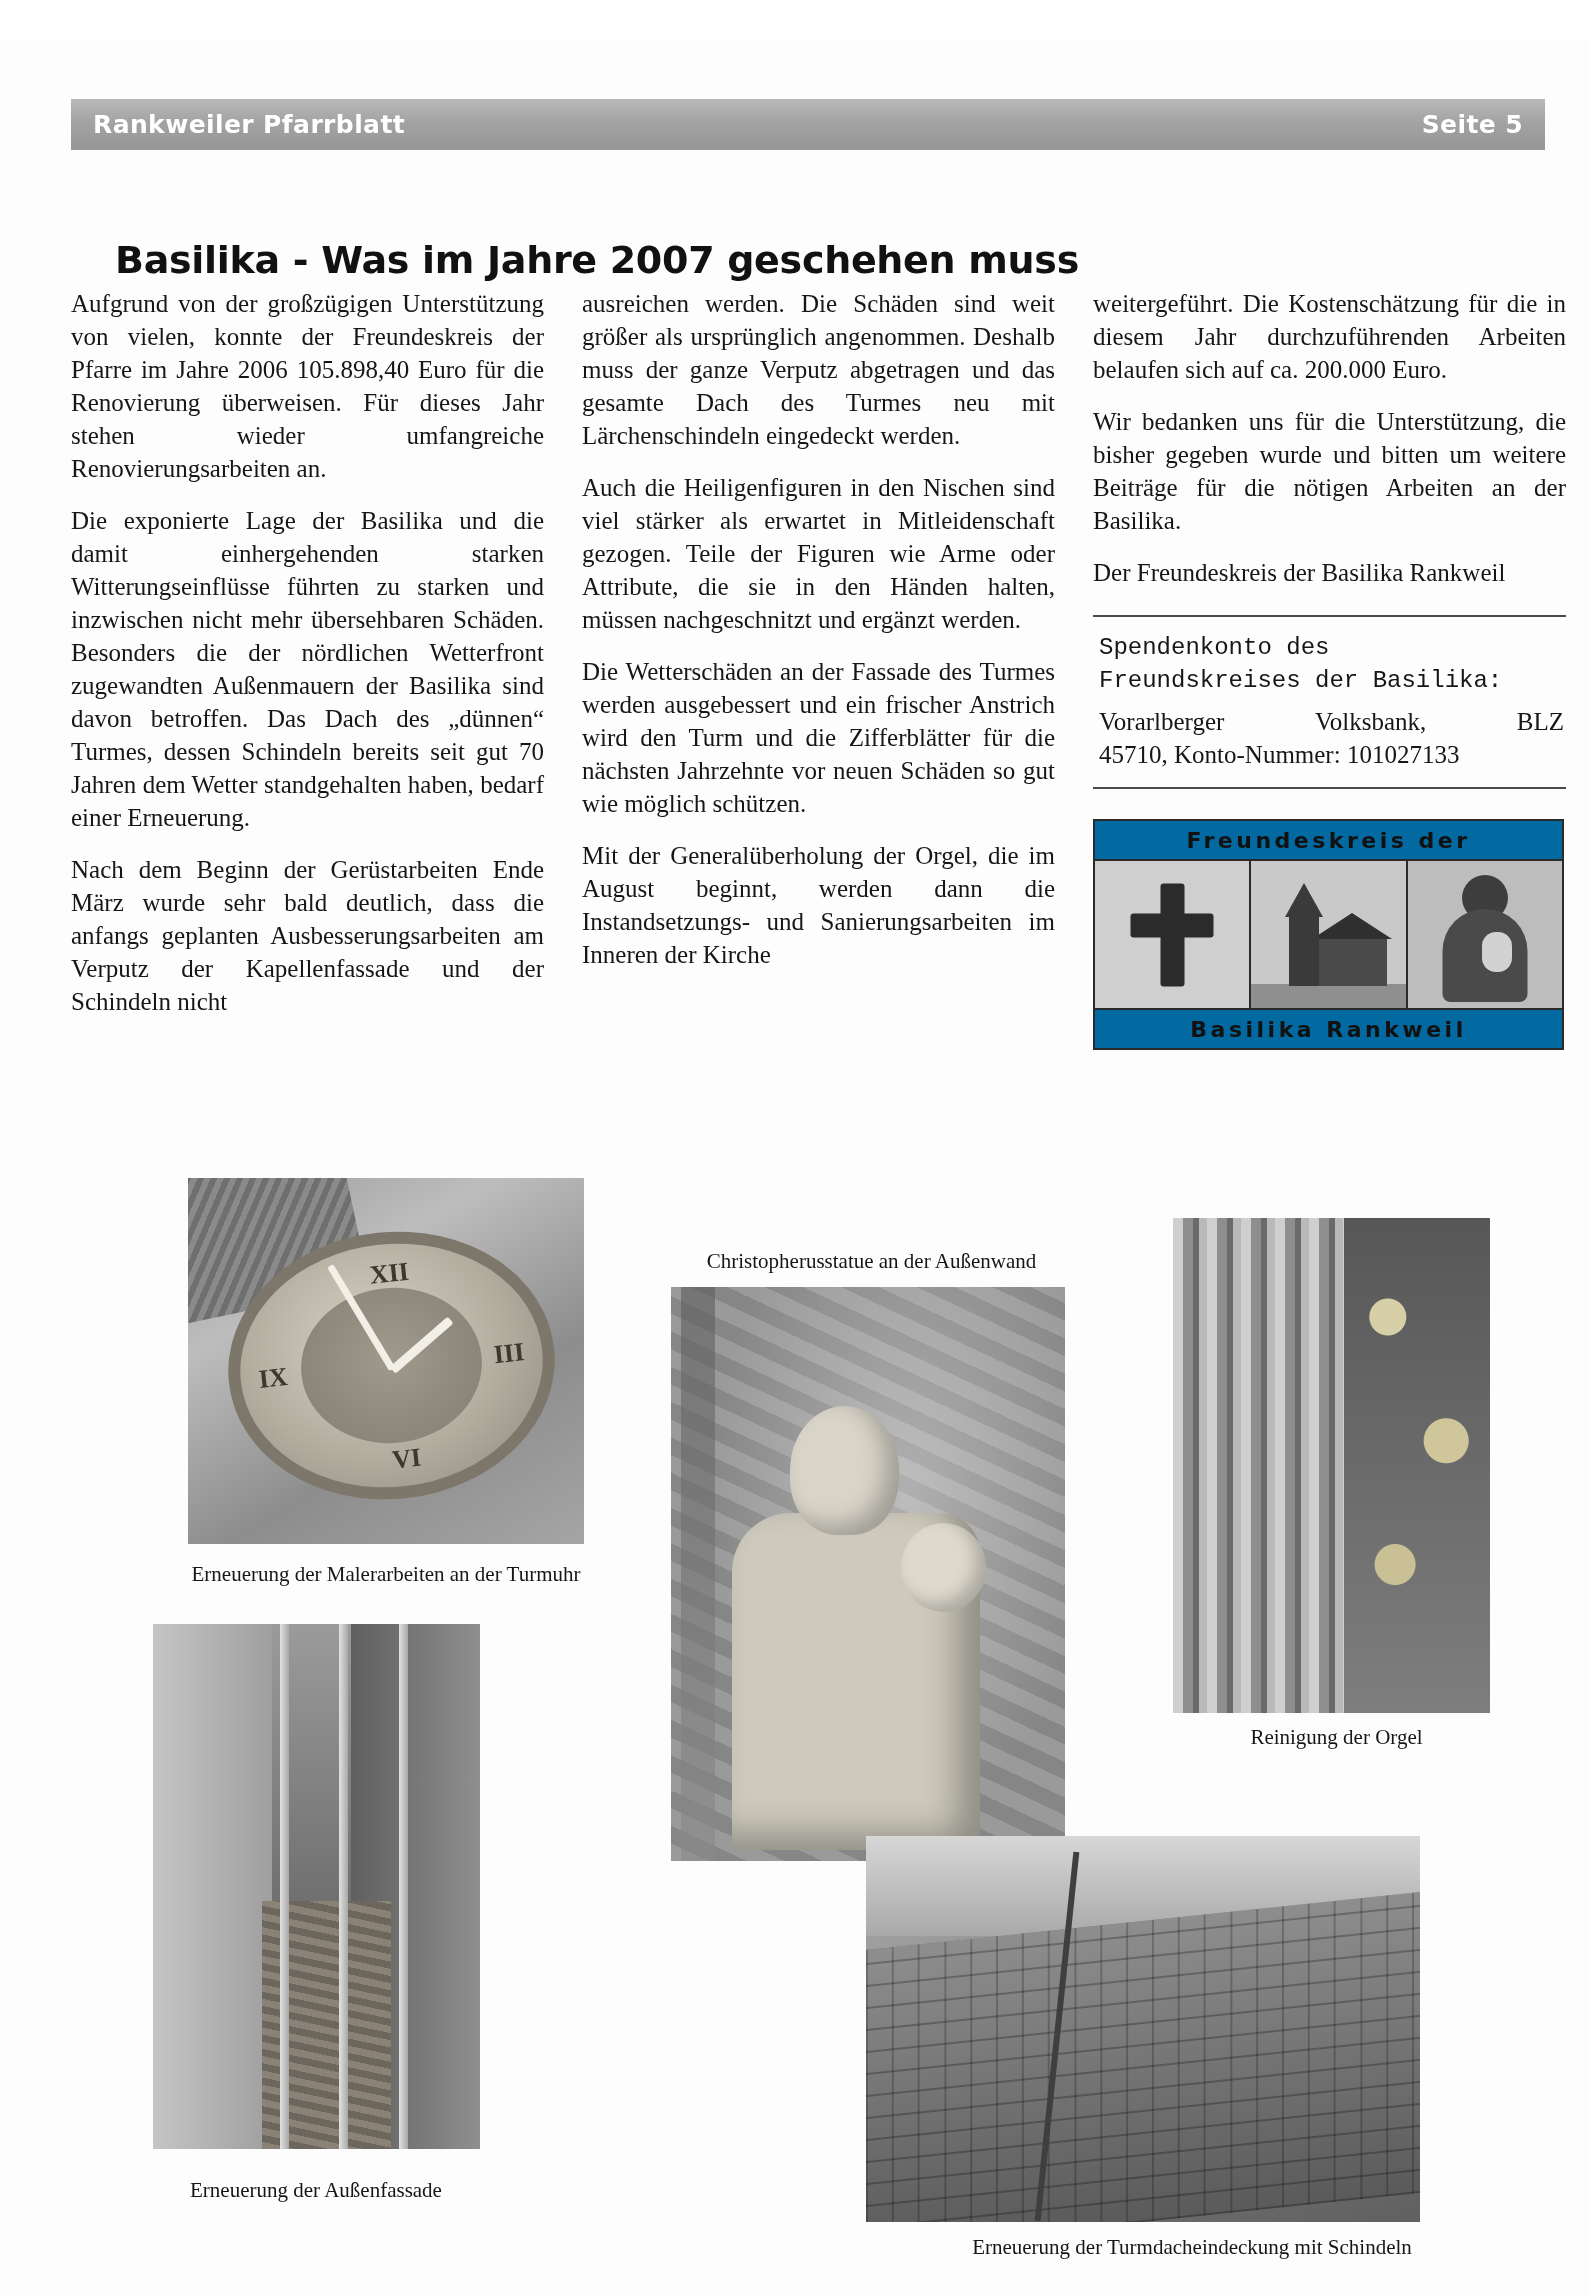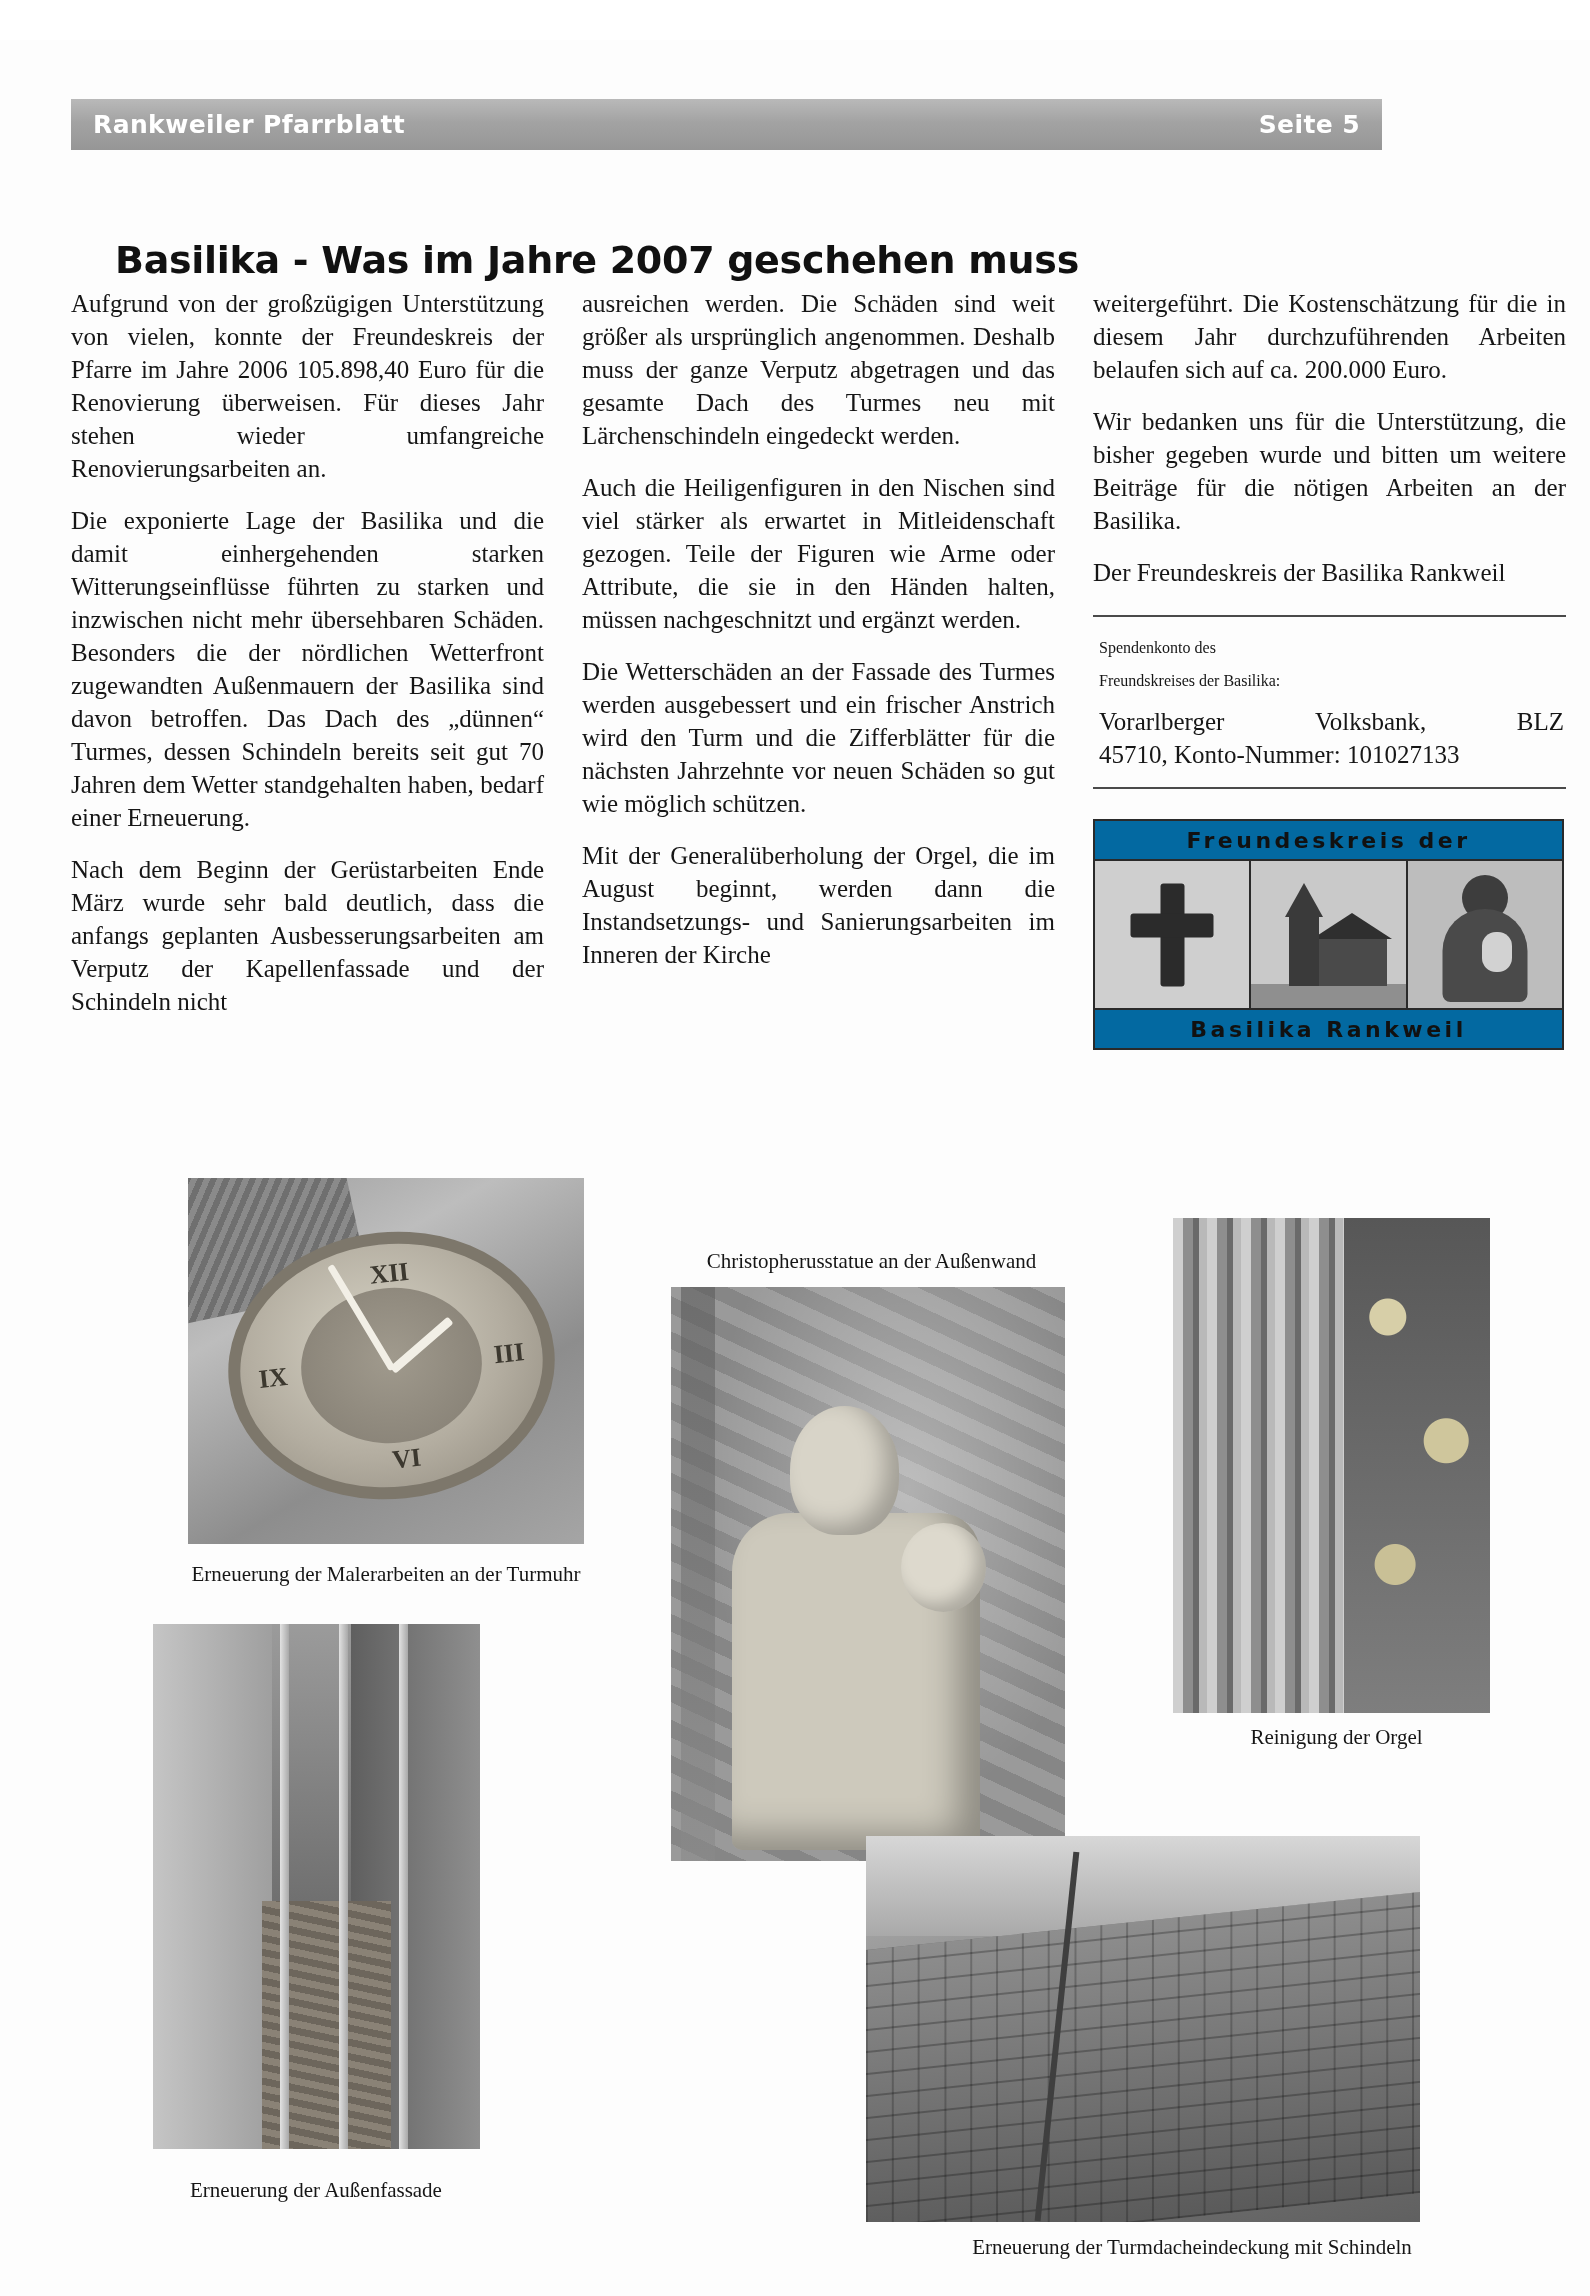--- a/index.html
+++ b/index.html
@@ -21,21 +21,21 @@
     width: 1591px;
     height: 2297px;
     background: #fdfdfd;
   }
 
   
   .header-bar {
     position: absolute;
     left: 71px;
     top: 99px;
-    width: 1311px;
+    width: 1474px;
     height: 51px;
     background: linear-gradient(180deg, #b9b9b9 0%, #a3a3a3 45%, #969696 100%);
     display: flex;
     align-items: center;
     justify-content: space-between;
     box-sizing: border-box;
     padding: 16px 22px;
   }
   .header-title {
     font-family: "DejaVu Sans", sans-serif;
@@ -97,22 +97,22 @@
   }
 
   
   .donation-box {
     border-top: 2px solid #4a4a4a;
     border-bottom: 2px solid #4a4a4a;
     padding: 14px 2px 16px 6px;
     margin-top: 4px;
   }
   .donation-box .line {
-    font-family: Liberation Serif, serif;
-    font-size: 16px;
+    font-family: Liberation Mono, monospace;
+    font-size: 24px;
     line-height: 33px;
     color: #161616;
   }
   .donation-box .acct {
     margin-top: 8px;
     font-family: "Liberation Serif", serif;
     font-size: 25px;
     line-height: 33px;
     color: #161616;
     text-align: justify;

